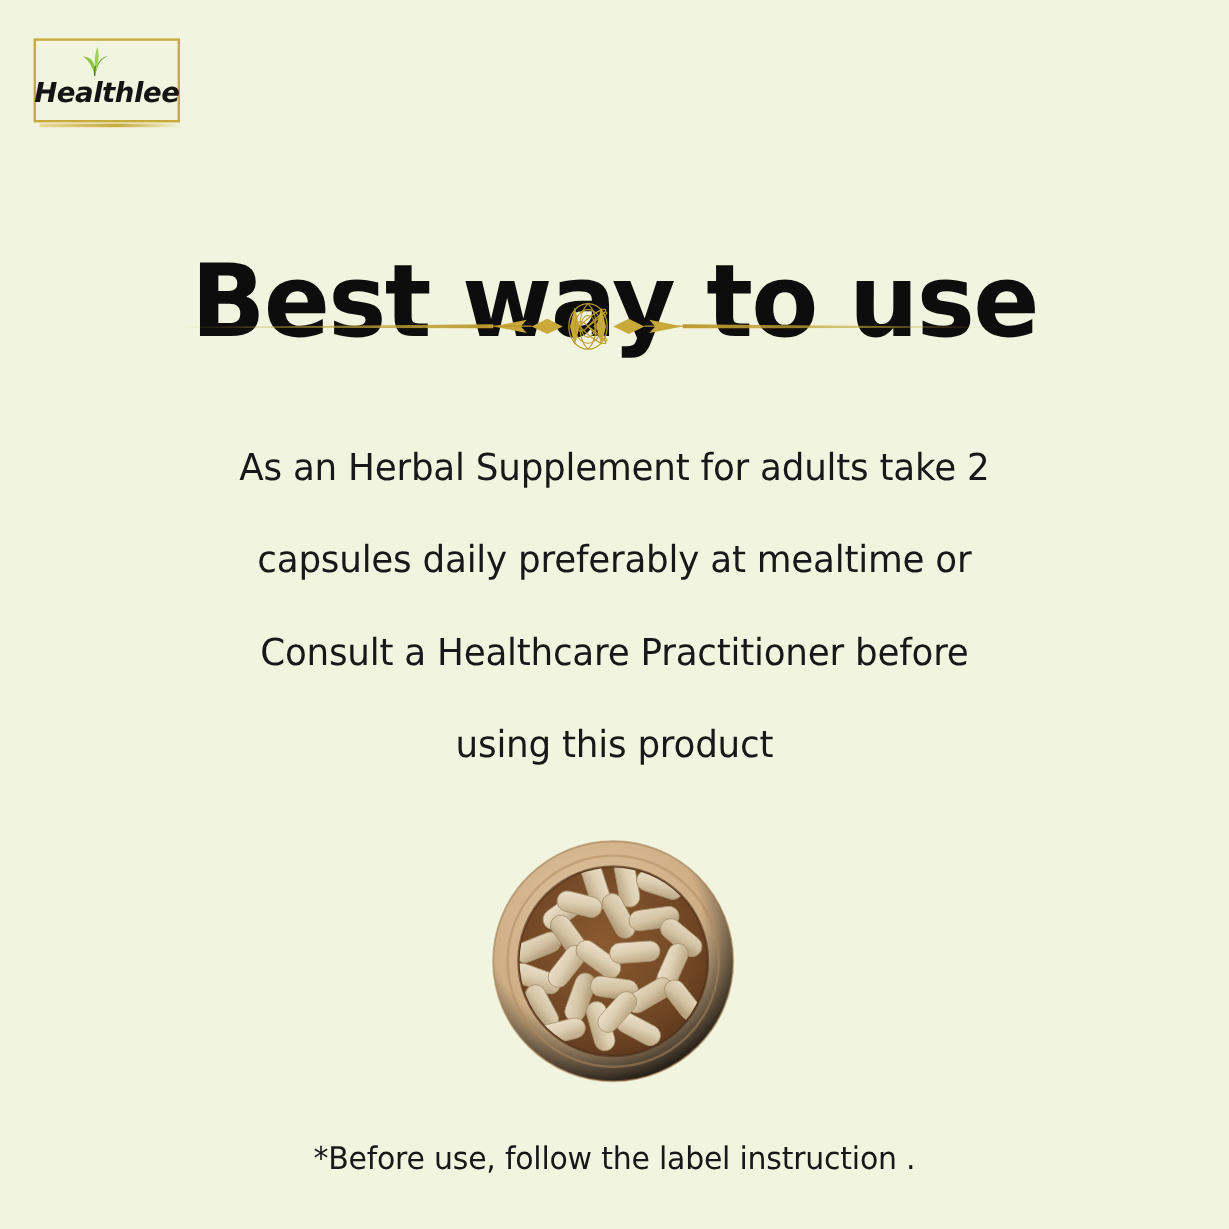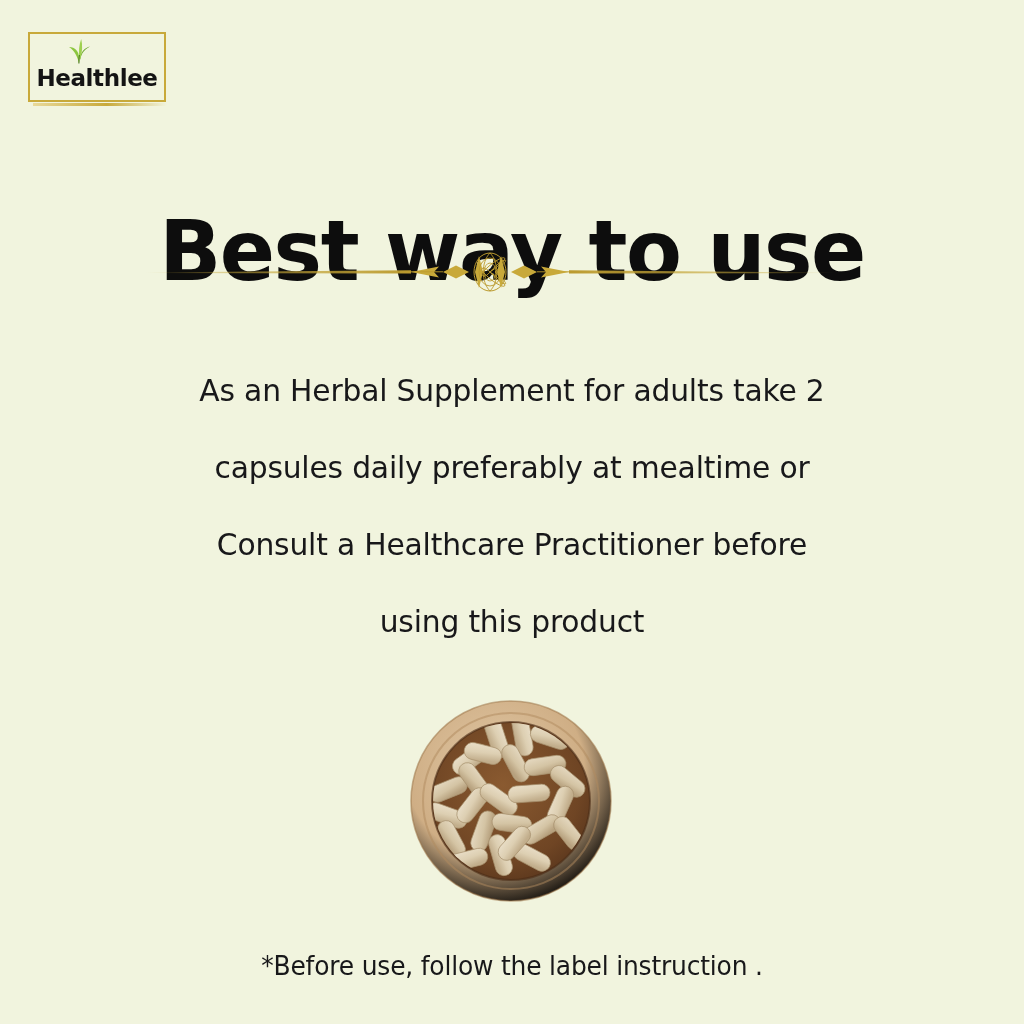--- a/index.html
+++ b/index.html
@@ -13,23 +13,24 @@
     font-family: "Liberation Sans", sans-serif;
     overflow: hidden;
     position: relative;
   }
 
   
   #brand-logo {
     position: absolute;
     left: 28px;
     top: 32px;
-    width: 138px;
+    width: 122px;
     height: 70px;
     box-sizing: border-box;
+    font-style: italic;
   }
   #brand-logo .logo-frame {
     position: absolute;
     inset: 0;
     border: 2.5px solid #c8a93a;
     box-sizing: border-box;
   }
   #brand-logo .logo-frame::after {
     content: "";
     position: absolute;

